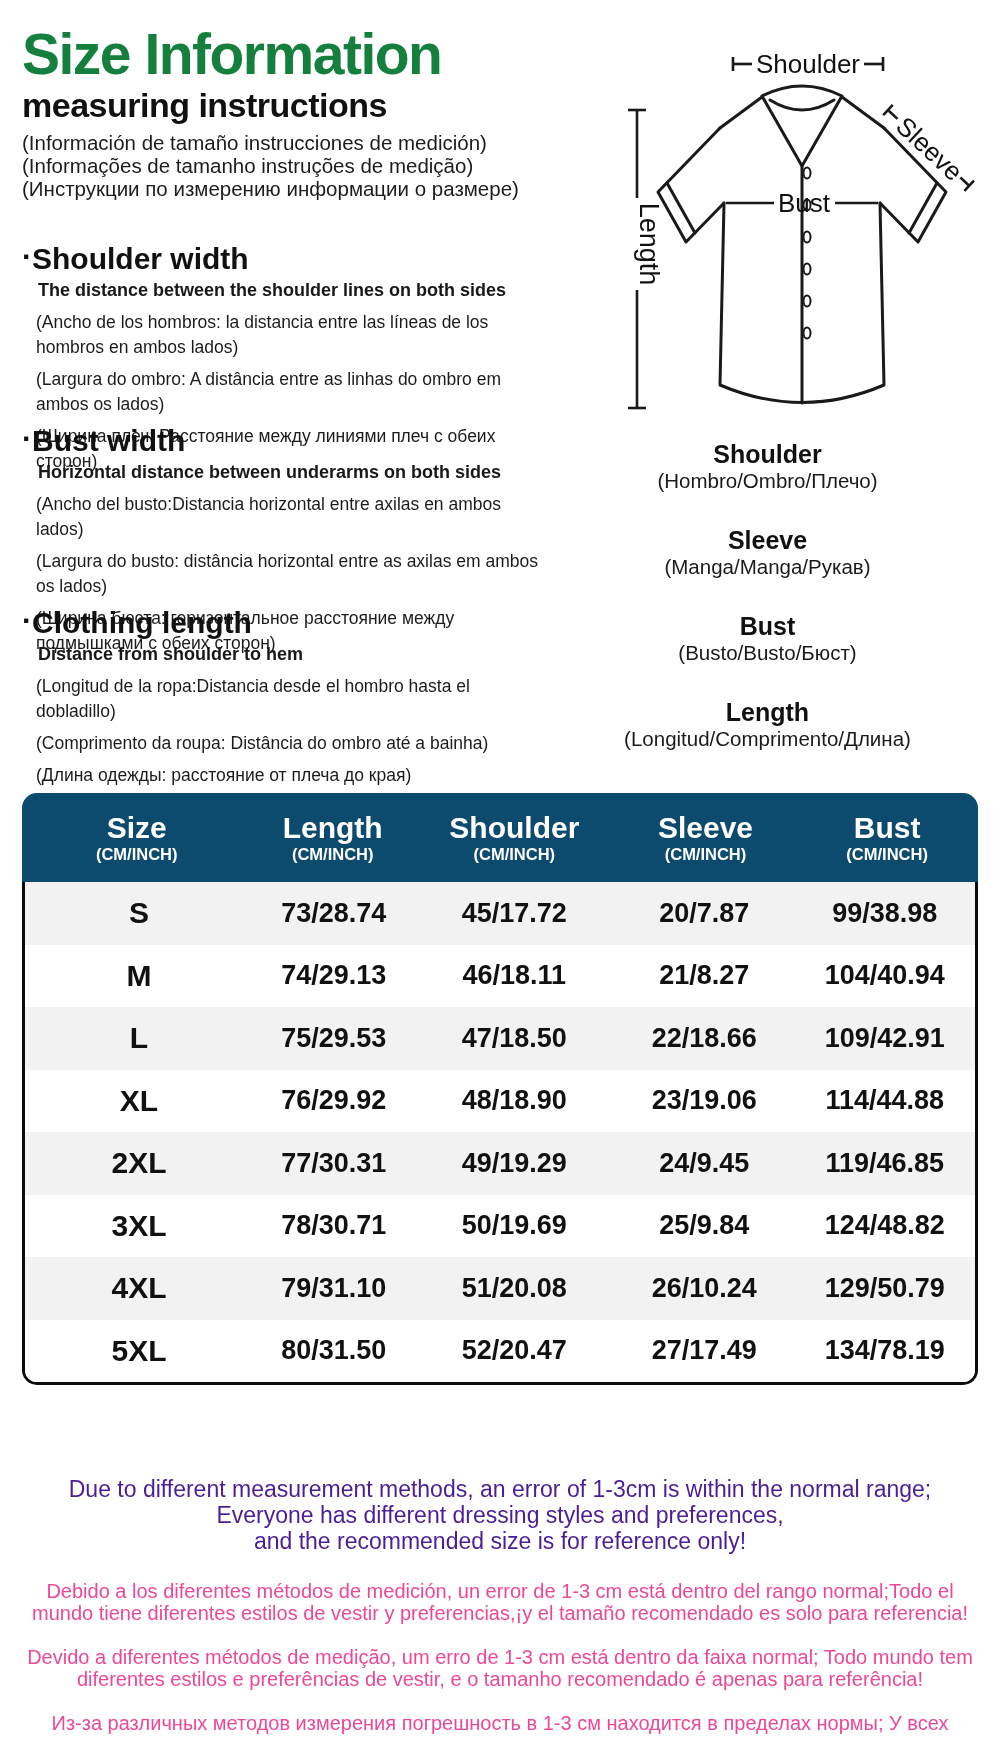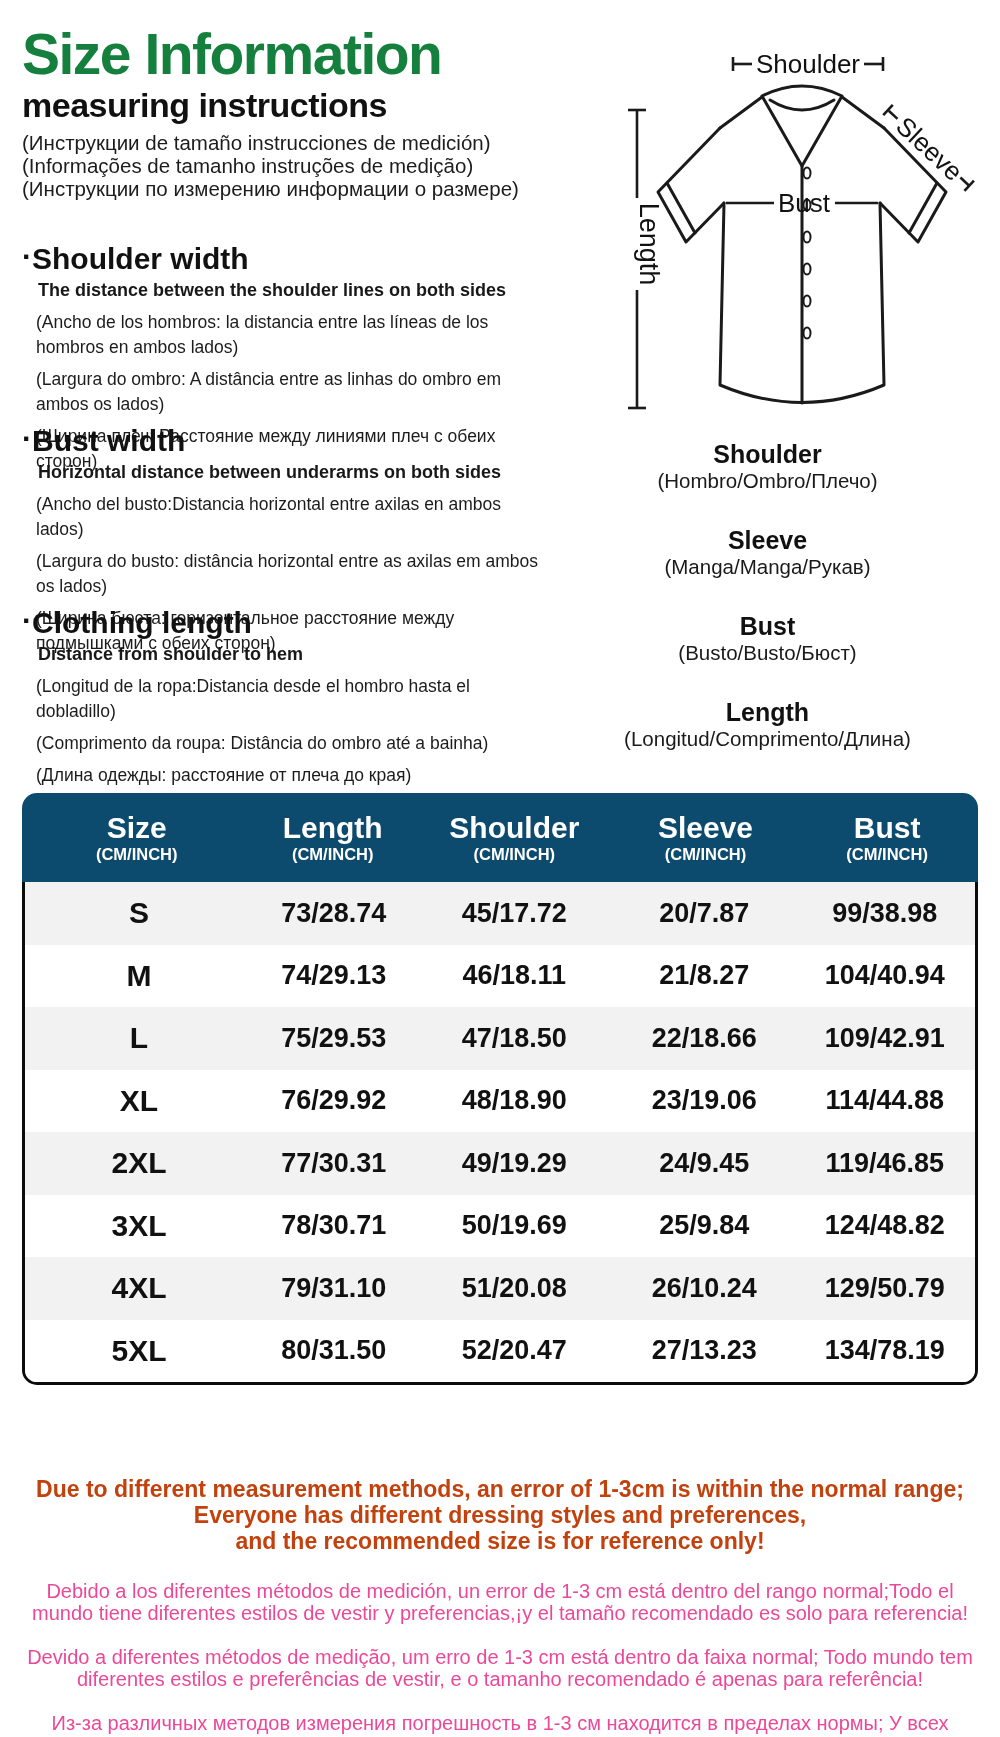--- a/index.html
+++ b/index.html
@@ -62,35 +62,35 @@
     display: grid; grid-template-columns: 24% 17% 21% 19% 19%;
     align-items: center; text-align: center; height: 62.5px;
   }
   .tr:nth-child(odd) { background: #f2f2f2; }
   .tr:nth-child(even) { background: #ffffff; }
   .td { font-size: 27px; font-weight: bold; color: #111; }
   .td.size { font-size: 30px; }
 
   
   .footer { position: absolute; left: 0; top: 1476px; width: 1000px; text-align: center; }
-  .foot-en { font-size: 23px; font-weight: bold; line-height: 26px; color: #c2410c; }
+  .foot-en { font-size: 23px; font-weight: normal; line-height: 26px; color: #4c1d95; }
   .foot-p { font-size: 20px; line-height: 22px; color: #ec4899; margin: 12px auto; max-width: 952px; }
   .foot-es { margin-top: 26px; }
   .foot-pt { margin-top: 22px; }
   .foot-ru { margin-top: 22px; }
 </style>
 </head>
 <body>
 
 <div class="page">
 
   <div class="left-col">
     <h1 class="title">Size Information</h1>
     <div class="subtitle">measuring instructions</div>
-    <div class="title-trans">(Инструкции de tamaño instrucciones de medición)</div>
+    <div class="title-trans">(Información de tamaño instrucciones de medición)</div>
     <div class="title-trans">(Informações de tamanho instruções de medição)</div>
     <div class="title-trans">(Инструкции по измерению информации о размере)</div>
   </div>
 
   <div class="section sec1">
     <div class="sec-head"><span class="bullet">·</span><span>Shoulder width</span></div>
     <div class="sec-desc">The distance between the shoulder lines on both sides</div>
     <div class="sec-trans">(Ancho de los hombros: la distancia entre las líneas de los hombros en ambos lados)</div>
     <div class="sec-trans">(Largura do ombro: A distância entre as linhas do ombro em ambos os lados)</div>
     <div class="sec-trans">(Ширина плеч: Расстояние между линиями плеч с обеих сторон)</div>
@@ -265,21 +265,21 @@
         <div class="td size">4XL</div>
         <div class="td">79/31.10</div>
         <div class="td">51/20.08</div>
         <div class="td">26/10.24</div>
         <div class="td">129/50.79</div>
       </div>
       <div class="tr">
         <div class="td size">5XL</div>
         <div class="td">80/31.50</div>
         <div class="td">52/20.47</div>
-        <div class="td">27/13.23</div>
+        <div class="td">27/17.49</div>
         <div class="td">134/78.19</div>
       </div>
     </div>
   </div>
 
   <div class="footer">
     <div class="foot-en">Due to different measurement methods, an error of 1-3cm is within the normal range;</div>
     <div class="foot-en">Everyone has different dressing styles and preferences,</div>
     <div class="foot-en">and the recommended size is for reference only!</div>
     <p class="foot-p foot-es">Debido a los diferentes métodos de medición, un error de 1-3 cm está dentro del rango normal;Todo el mundo tiene diferentes estilos de vestir y preferencias,¡y el tamaño recomendado es solo para referencia!</p>

